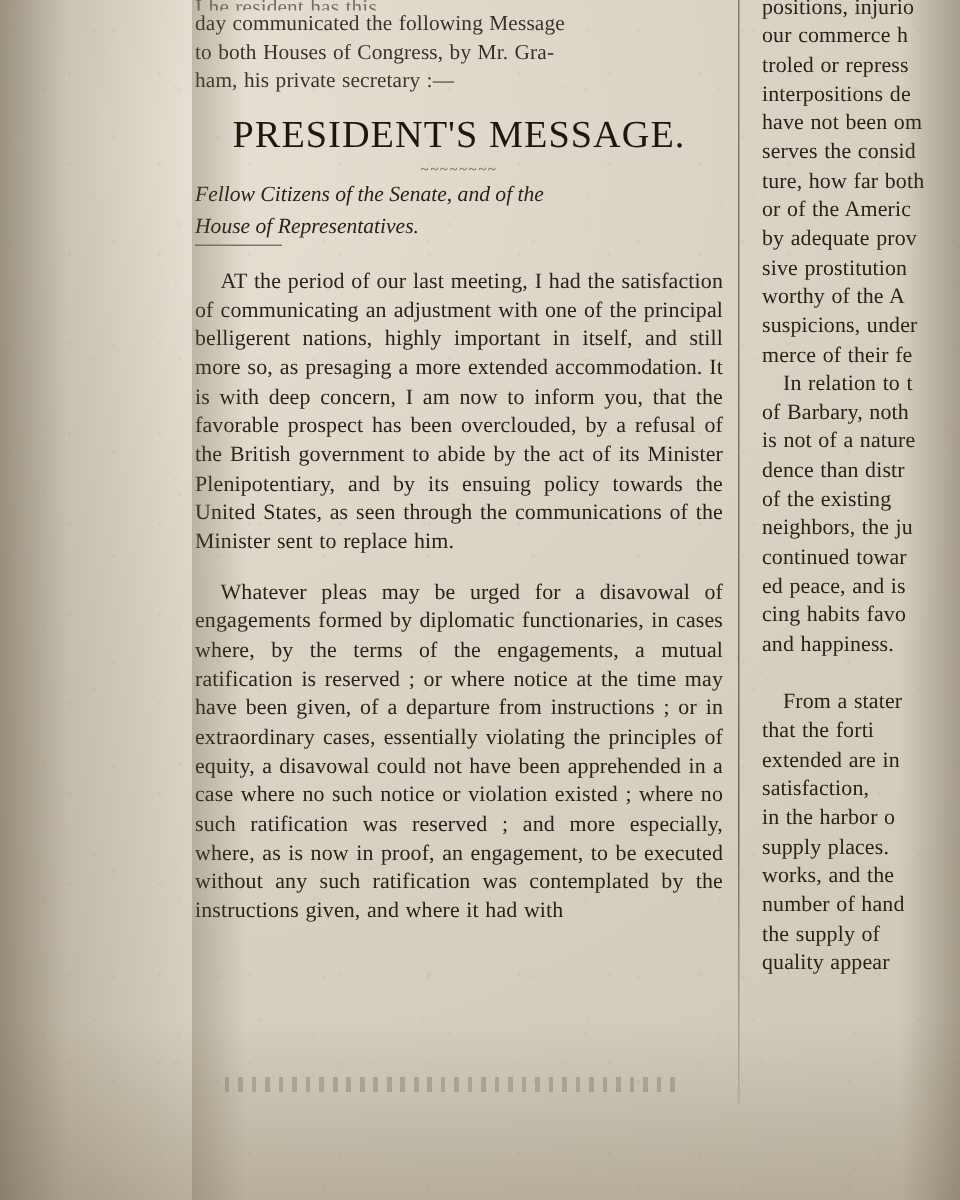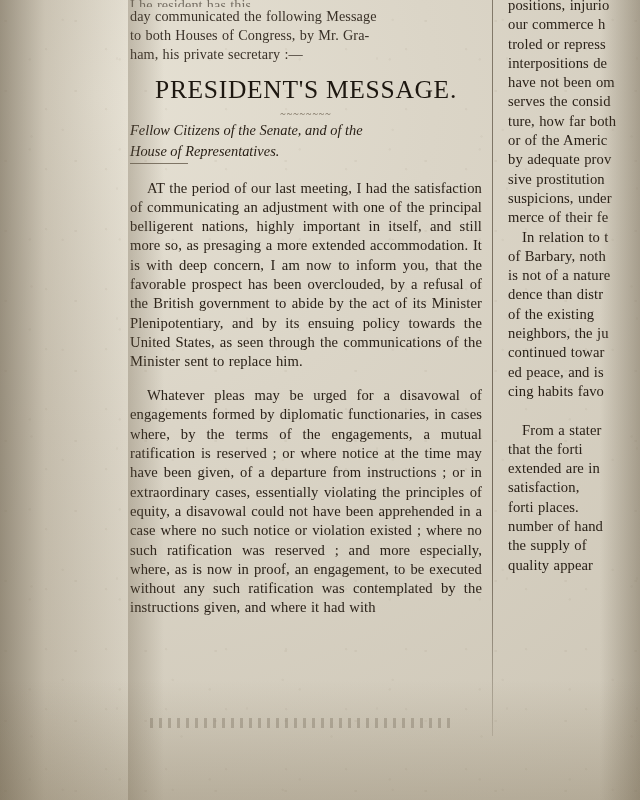--- a/index.html
+++ b/index.html
@@ -220,37 +220,41 @@
         <p>positions, injurio</p>
         <p>our commerce h</p>
         <p>troled or repress</p>
         <p>interpositions de</p>
         <p>have not been om</p>
         <p>serves the consid</p>
         <p>ture, how far both</p>
         <p>or of the Americ</p>
         <p>by adequate prov</p>
         <p>sive prostitution</p>
+        <p>worthy of the A</p>
         <p>suspicions, under</p>
         <p>merce of their fe</p>
         <p style="text-indent:14px;">In relation to t</p>
         <p>of Barbary, noth</p>
         <p>is not of a nature</p>
         <p>dence than distr</p>
         <p>of the existing</p>
         <p>neighbors, the ju</p>
         <p>continued towar</p>
         <p>ed peace, and is</p>
         <p>cing habits favo</p>
+        <p>and happiness.</p>
         <div class="gap"></div>
         <p style="text-indent:14px;">From a stater</p>
         <p>that  the  forti</p>
         <p>extended are in</p>
         <p>satisfaction,</p>
-        <p>forti places.</p>
+        <p>in the harbor o</p>
+        <p>supply places.</p>
+        <p>works, and the</p>
         <p>number of hand</p>
         <p>the supply of</p>
         <p>quality appear</p>
       </div>
     </div>
   </div>
 
   <div class="ink-fade-left"></div>
   <div id="edge-left"></div>
   <div id="edge-right"></div>

